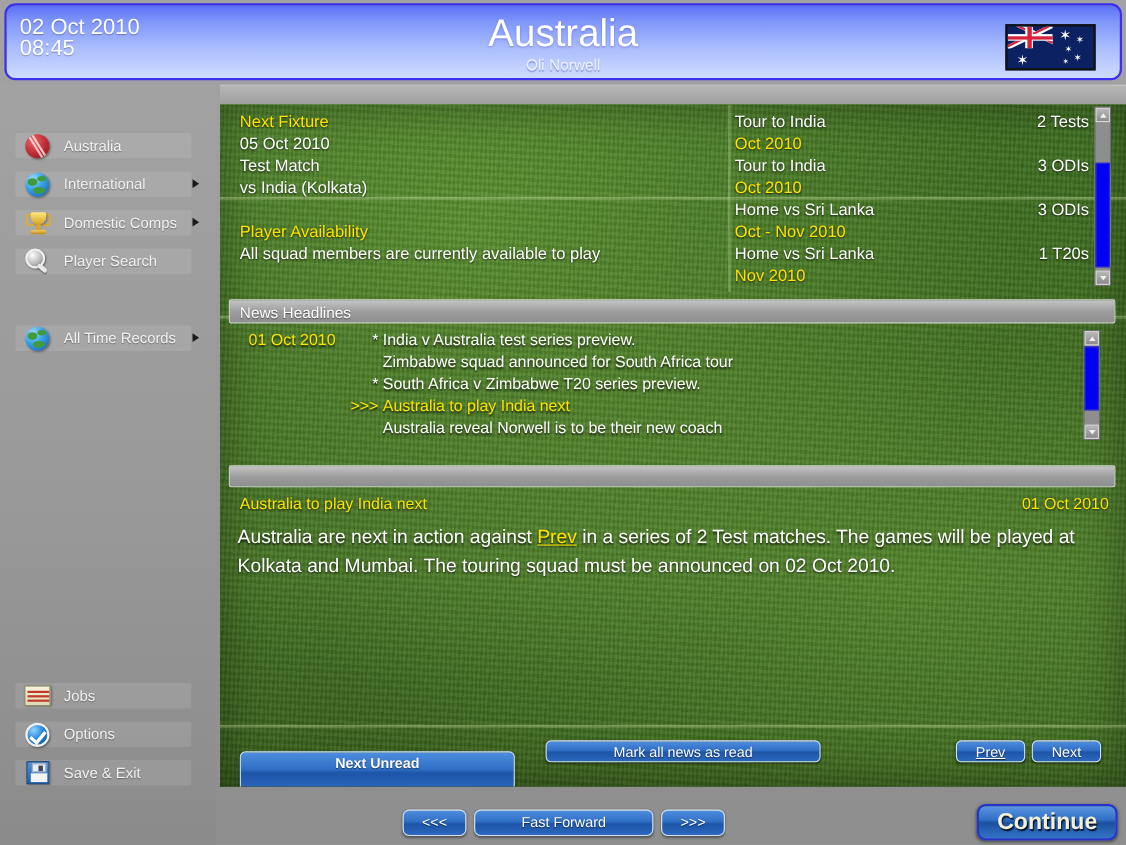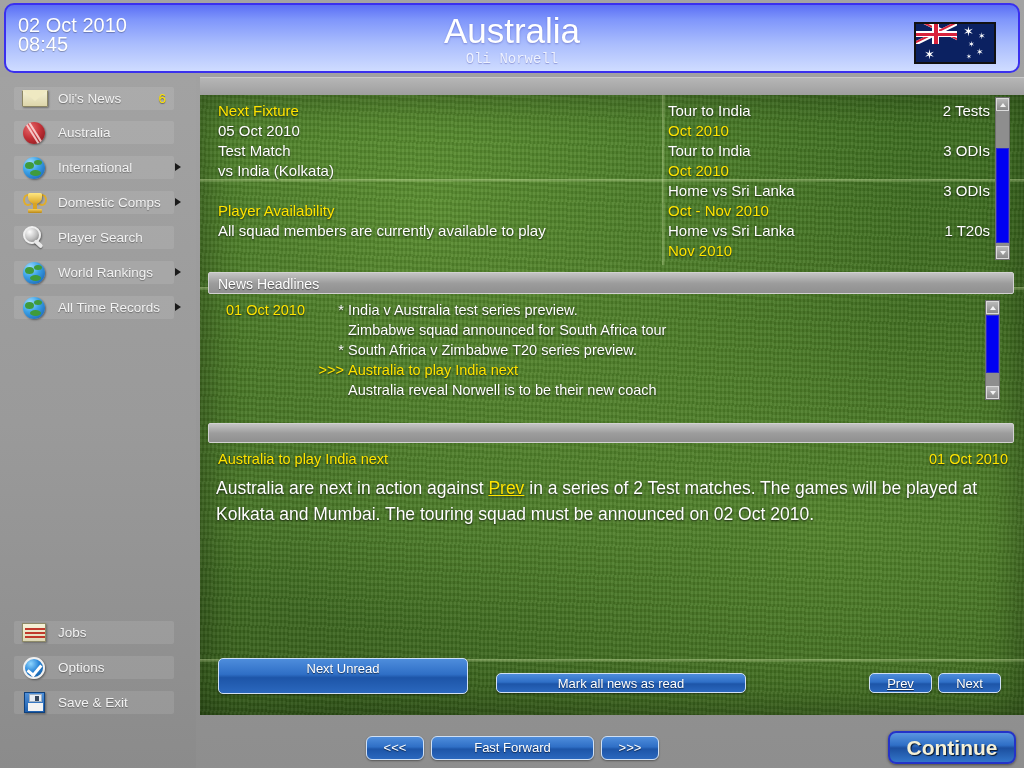--- a/index.html
+++ b/index.html
@@ -35,21 +35,20 @@
     position: absolute; left: 0; right: 0; top: 6px;
     text-align: center;
   }
   #title-main {
     color: #ffffff; font-size: 35px; line-height: 40px; font-weight: 400;
     text-shadow: 0 1px 2px rgba(40,40,140,.35);
   }
   #title-sub {
     color: #eef2ff; font-size: 14px; line-height: 17px;
     text-shadow: 0 1px 1px rgba(40,40,140,.35);
-    font-family: Liberation Mono, monospace;
   }
   #flag {
     position: absolute; right: 22px; top: 17px;
     width: 82px; height: 42px;
     border: 2px solid #111; box-sizing: border-box;
     background: #0b2161; overflow: hidden;
   }
   .fl-canton { position:absolute; left:0; top:0; width:41px; height:20px; overflow:hidden; background:#0b2161; }
   .fl-canton i { position:absolute; display:block; }
   .d1 { left:-8px; top:-12px; width:64px; height:4px; background:#fff; transform:rotate(26deg); transform-origin:0 0;}
@@ -296,27 +295,20 @@
       <span class="star" style="left:47px; top:1px; font-size:13px;">✶</span>
       <span class="star" style="left:62px; top:8px; font-size:9px;">✶</span>
       <span class="star" style="left:52px; top:17px; font-size:8px;">✶</span>
       <span class="star" style="left:60px; top:24px; font-size:9px;">✶</span>
       <span class="star" style="left:50px; top:29px; font-size:7px;">✶</span>
     </div>
   </div>
 
   <div id="sidebar">
 
-    <div class="nav-item" style="top:10px;">
-      <div class="nav-ico">
-          <div class="ico-env"></div>
-        </div>
-      <div class="nav-label">Oli's News</div>
-      <div class="nav-badge">6</div>
-    </div>
 
     <div class="nav-item" style="top:44px;">
       <div class="nav-ico">
           <div class="ico-ball">
             <i style="top:7px;"></i>
             <i style="top:13px;"></i>
           </div>
         </div>
       <div class="nav-label">Australia</div>
     </div>
@@ -350,31 +342,20 @@
             <div class="h2"></div>
             <div class="cup"></div>
             <div class="stem"></div>
             <div class="base"></div>
           </div>
         </div>
       <div class="nav-label">Domestic Comps</div>
       <div class="nav-arrow"></div>
     </div>
 
-    <div class="nav-item" style="top:184px;">
-      <div class="nav-ico">
-          <div class="ico-globe">
-            <i class="g1"></i>
-            <i class="g2"></i>
-            <i class="g3"></i>
-          </div>
-        </div>
-      <div class="nav-label">World Rankings</div>
-      <div class="nav-arrow"></div>
-    </div>
 
     <div class="nav-item" style="top:544px;">
       <div class="nav-ico">
           <div class="ico-jobs">
             <i style="top:4px;"></i>
             <i style="top:8px;"></i>
             <i style="top:12px;"></i>
           </div>
         </div>
       <div class="nav-label">Jobs</div>
@@ -518,21 +499,21 @@
 
       <div style="position:absolute; left:18px; top:354px; width:790px; height:20px;">
         <div id="art-title" class="grass-text t-yellow">Australia to play India next</div>
         <div id="art-date" class="grass-text t-yellow">01 Oct 2010</div>
       </div>
 
       <div id="article-body" style="top:380px;">
         <span>Australia are next in action against </span><span class="link">Prev</span><span> in a series of 2 Test matches. The games will be played at Kolkata and Mumbai. The touring squad must be announced on 02 Oct 2010.</span>
       </div>
 
-      <div class="gbtn" style="left:18px; top:563px; width:250px; height:36px; line-height:19px;">Next Unread</div>
+      <div class="gbtn" style="left:18px; top:588px; width:250px; height:36px; line-height:19px;font-weight:bold;">Next Unread</div>
       <div class="gbtn" style="left:296px; top:578px; width:250px; height:20px; line-height:19px;">Mark all news as read</div>
       <div class="gbtn" style="left:669px; top:578px; width:63px; height:20px; line-height:19px;text-decoration:underline;">Prev</div>
       <div class="gbtn" style="left:738px; top:578px; width:63px; height:20px; line-height:19px;">Next</div>
 
     </div>
   </div>
 
   <div id="toolbar">
     <div class="tbtn" style="left:366px; width:58px;">&lt;&lt;&lt;</div>
     <div class="tbtn" style="left:431px; width:163px;">Fast Forward</div>

